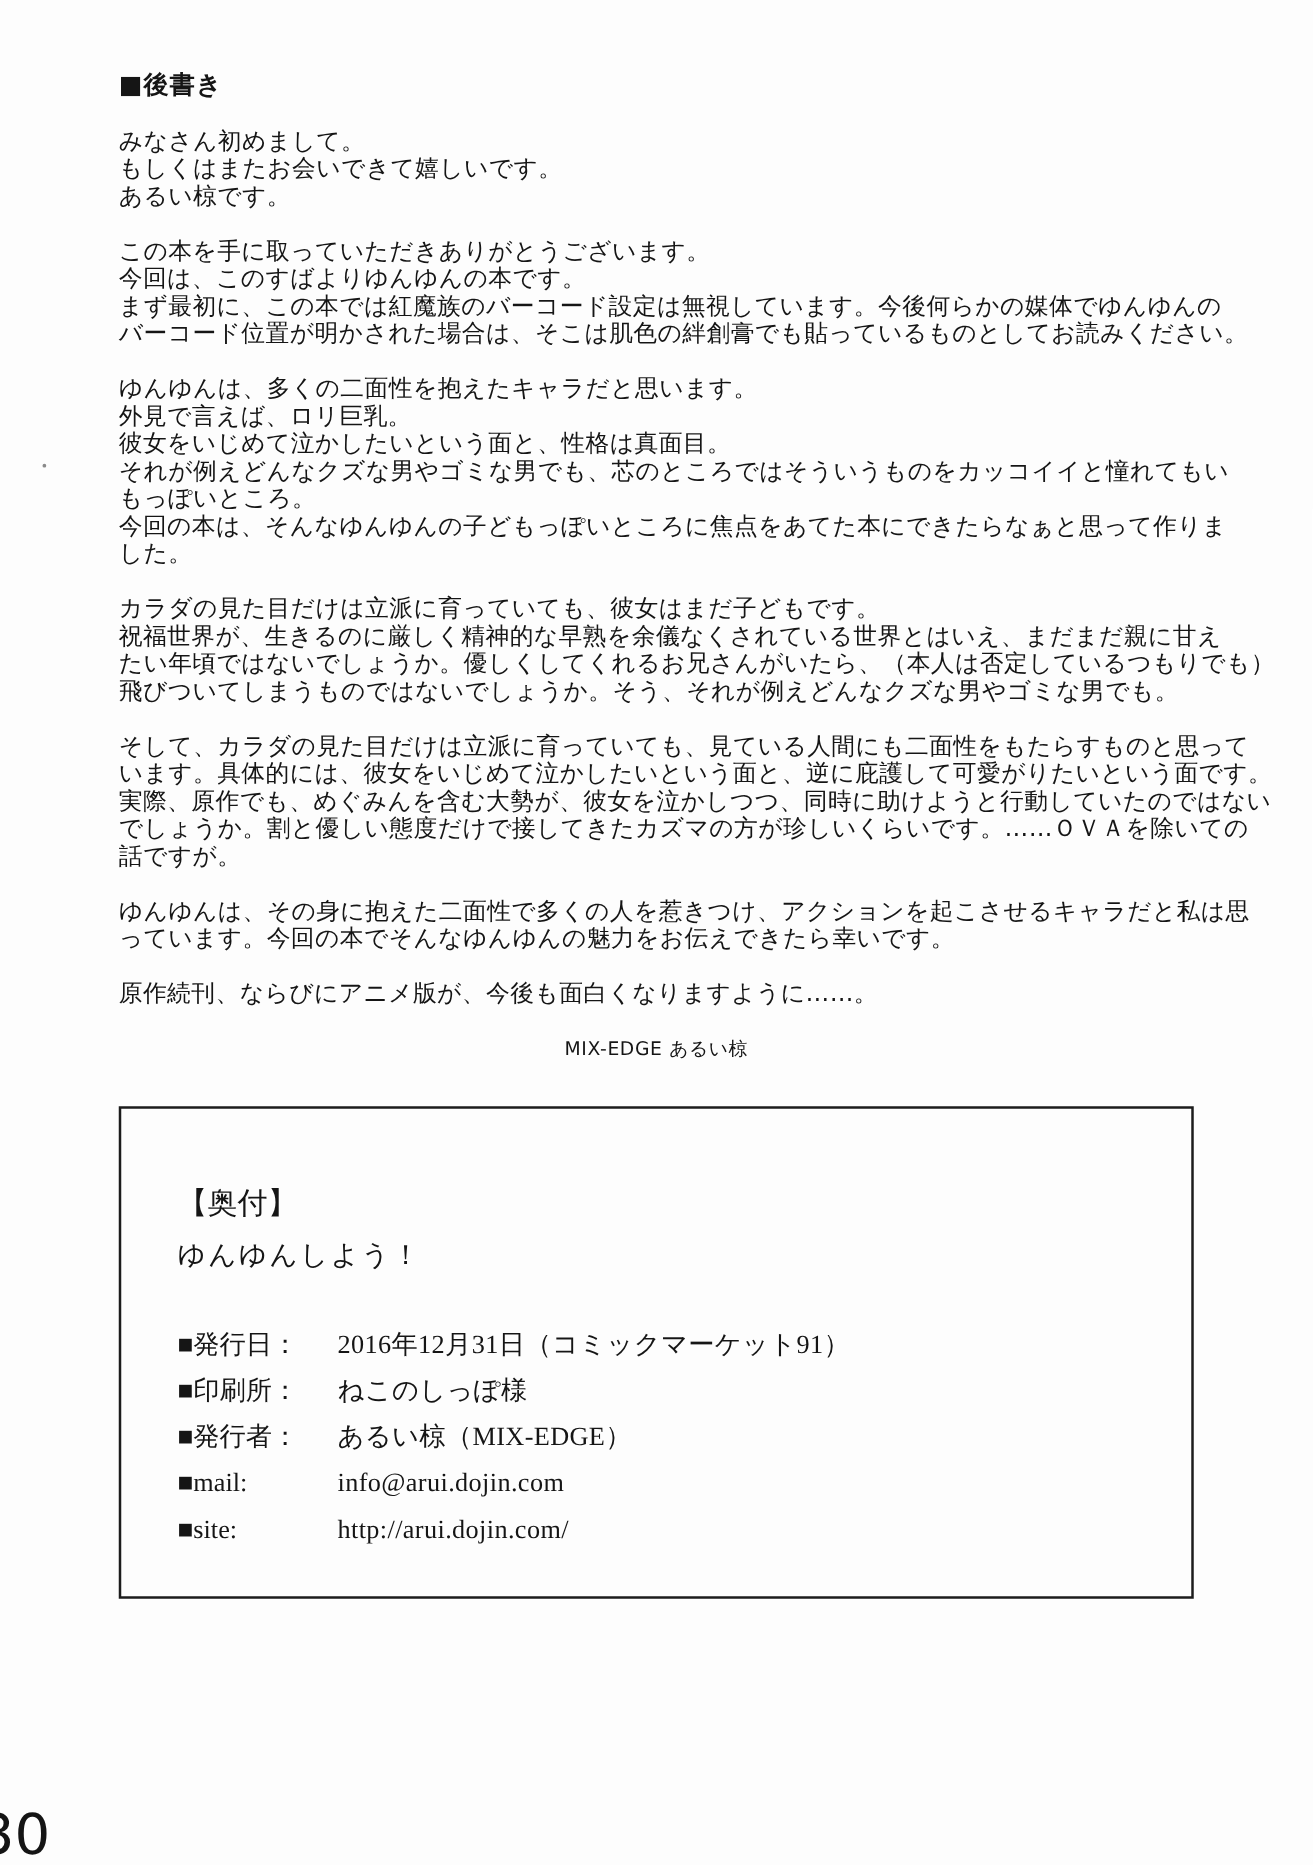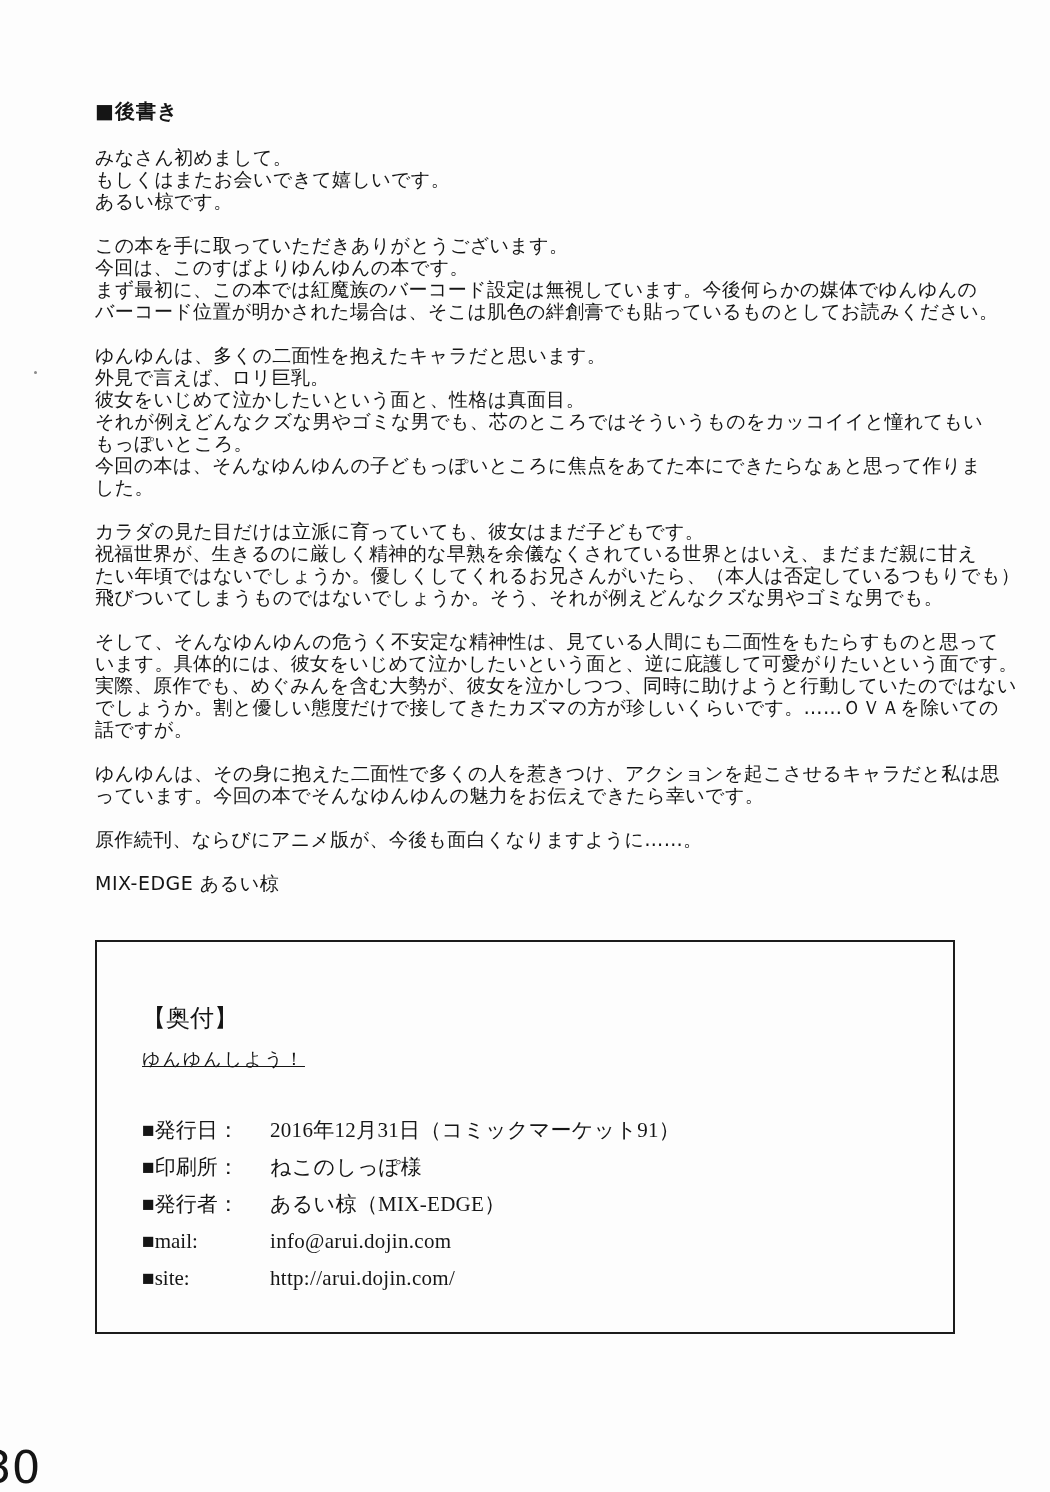--- a/index.html
+++ b/index.html
@@ -6,61 +6,60 @@
   .page {
     position: relative;
     width: 1050px;
     height: 1492px;
     background: #fdfdfd;
     overflow: hidden;
     color: #151515;
     font-family: "DejaVu Sans", sans-serif;
   }
   .content {
-    padding: 100px 95px 0 95px;
+    padding: 56px 95px 0 95px;
   }
   .heading {
     font-size: 20px;
     line-height: 22px;
     font-weight: bold;
     letter-spacing: 1px;
     margin-bottom: 24px;
   }
   .para {
     margin: 0 0 22px 0;
     font-size: 19px;
     line-height: 22px;
     letter-spacing: 0.35px;
   }
   .line { white-space: nowrap; }
   .signature {
-    text-align: left;
-    font-size: 19px;
+    text-align: center;
+    font-size: 15px;
     line-height: 22px;
     letter-spacing: 0.5px;
   }
   .colophon {
     box-sizing: border-box;
-    margin-top: 46px;
+    margin-top: 35px;
     width: 860px;
     height: 394px;
     border: 2px solid #1c1c1c;
     padding: 62px 45px 0 45px;
     font-family: "Liberation Serif", "DejaVu Serif", serif;
   }
   .colophon-title {
     font-size: 24px;
     line-height: 28px;
   }
   .colophon-booktitle {
-    font-size: 18px;
+    font-size: 22px;
     line-height: 26px;
     margin-top: 14px;
     letter-spacing: 2px;
-    text-decoration: underline;
   }
   .colophon-rows { margin-top: 46px; }
   .colophon-row {
     display: flex;
     font-size: 21px;
     line-height: 25px;
     margin-bottom: 12px;
   }
   .colophon-label {
     width: 128px;
@@ -120,21 +119,21 @@
     </div>
 
     <div class="para">
       <div class="line">カラダの見た目だけは立派に育っていても、彼女はまだ子どもです。</div>
       <div class="line">祝福世界が、生きるのに厳しく精神的な早熟を余儀なくされている世界とはいえ、まだまだ親に甘え</div>
       <div class="line">たい年頃ではないでしょうか。優しくしてくれるお兄さんがいたら、（本人は否定しているつもりでも）</div>
       <div class="line">飛びついてしまうものではないでしょうか。そう、それが例えどんなクズな男やゴミな男でも。</div>
     </div>
 
     <div class="para">
-      <div class="line">そして、そんなゆんゆんの危うく不安定な精神性は、見ている人間にも二面性をもたらすものと思って</div>
+      <div class="line">そして、カラダの見た目だけは立派に育っていても、見ている人間にも二面性をもたらすものと思って</div>
       <div class="line">います。具体的には、彼女をいじめて泣かしたいという面と、逆に庇護して可愛がりたいという面です。</div>
       <div class="line">実際、原作でも、めぐみんを含む大勢が、彼女を泣かしつつ、同時に助けようと行動していたのではない</div>
       <div class="line">でしょうか。割と優しい態度だけで接してきたカズマの方が珍しいくらいです。……ＯＶＡを除いての</div>
       <div class="line">話ですが。</div>
     </div>
 
     <div class="para">
       <div class="line">ゆんゆんは、その身に抱えた二面性で多くの人を惹きつけ、アクションを起こさせるキャラだと私は思</div>
       <div class="line">っています。今回の本でそんなゆんゆんの魅力をお伝えできたら幸いです。</div>
     </div>

